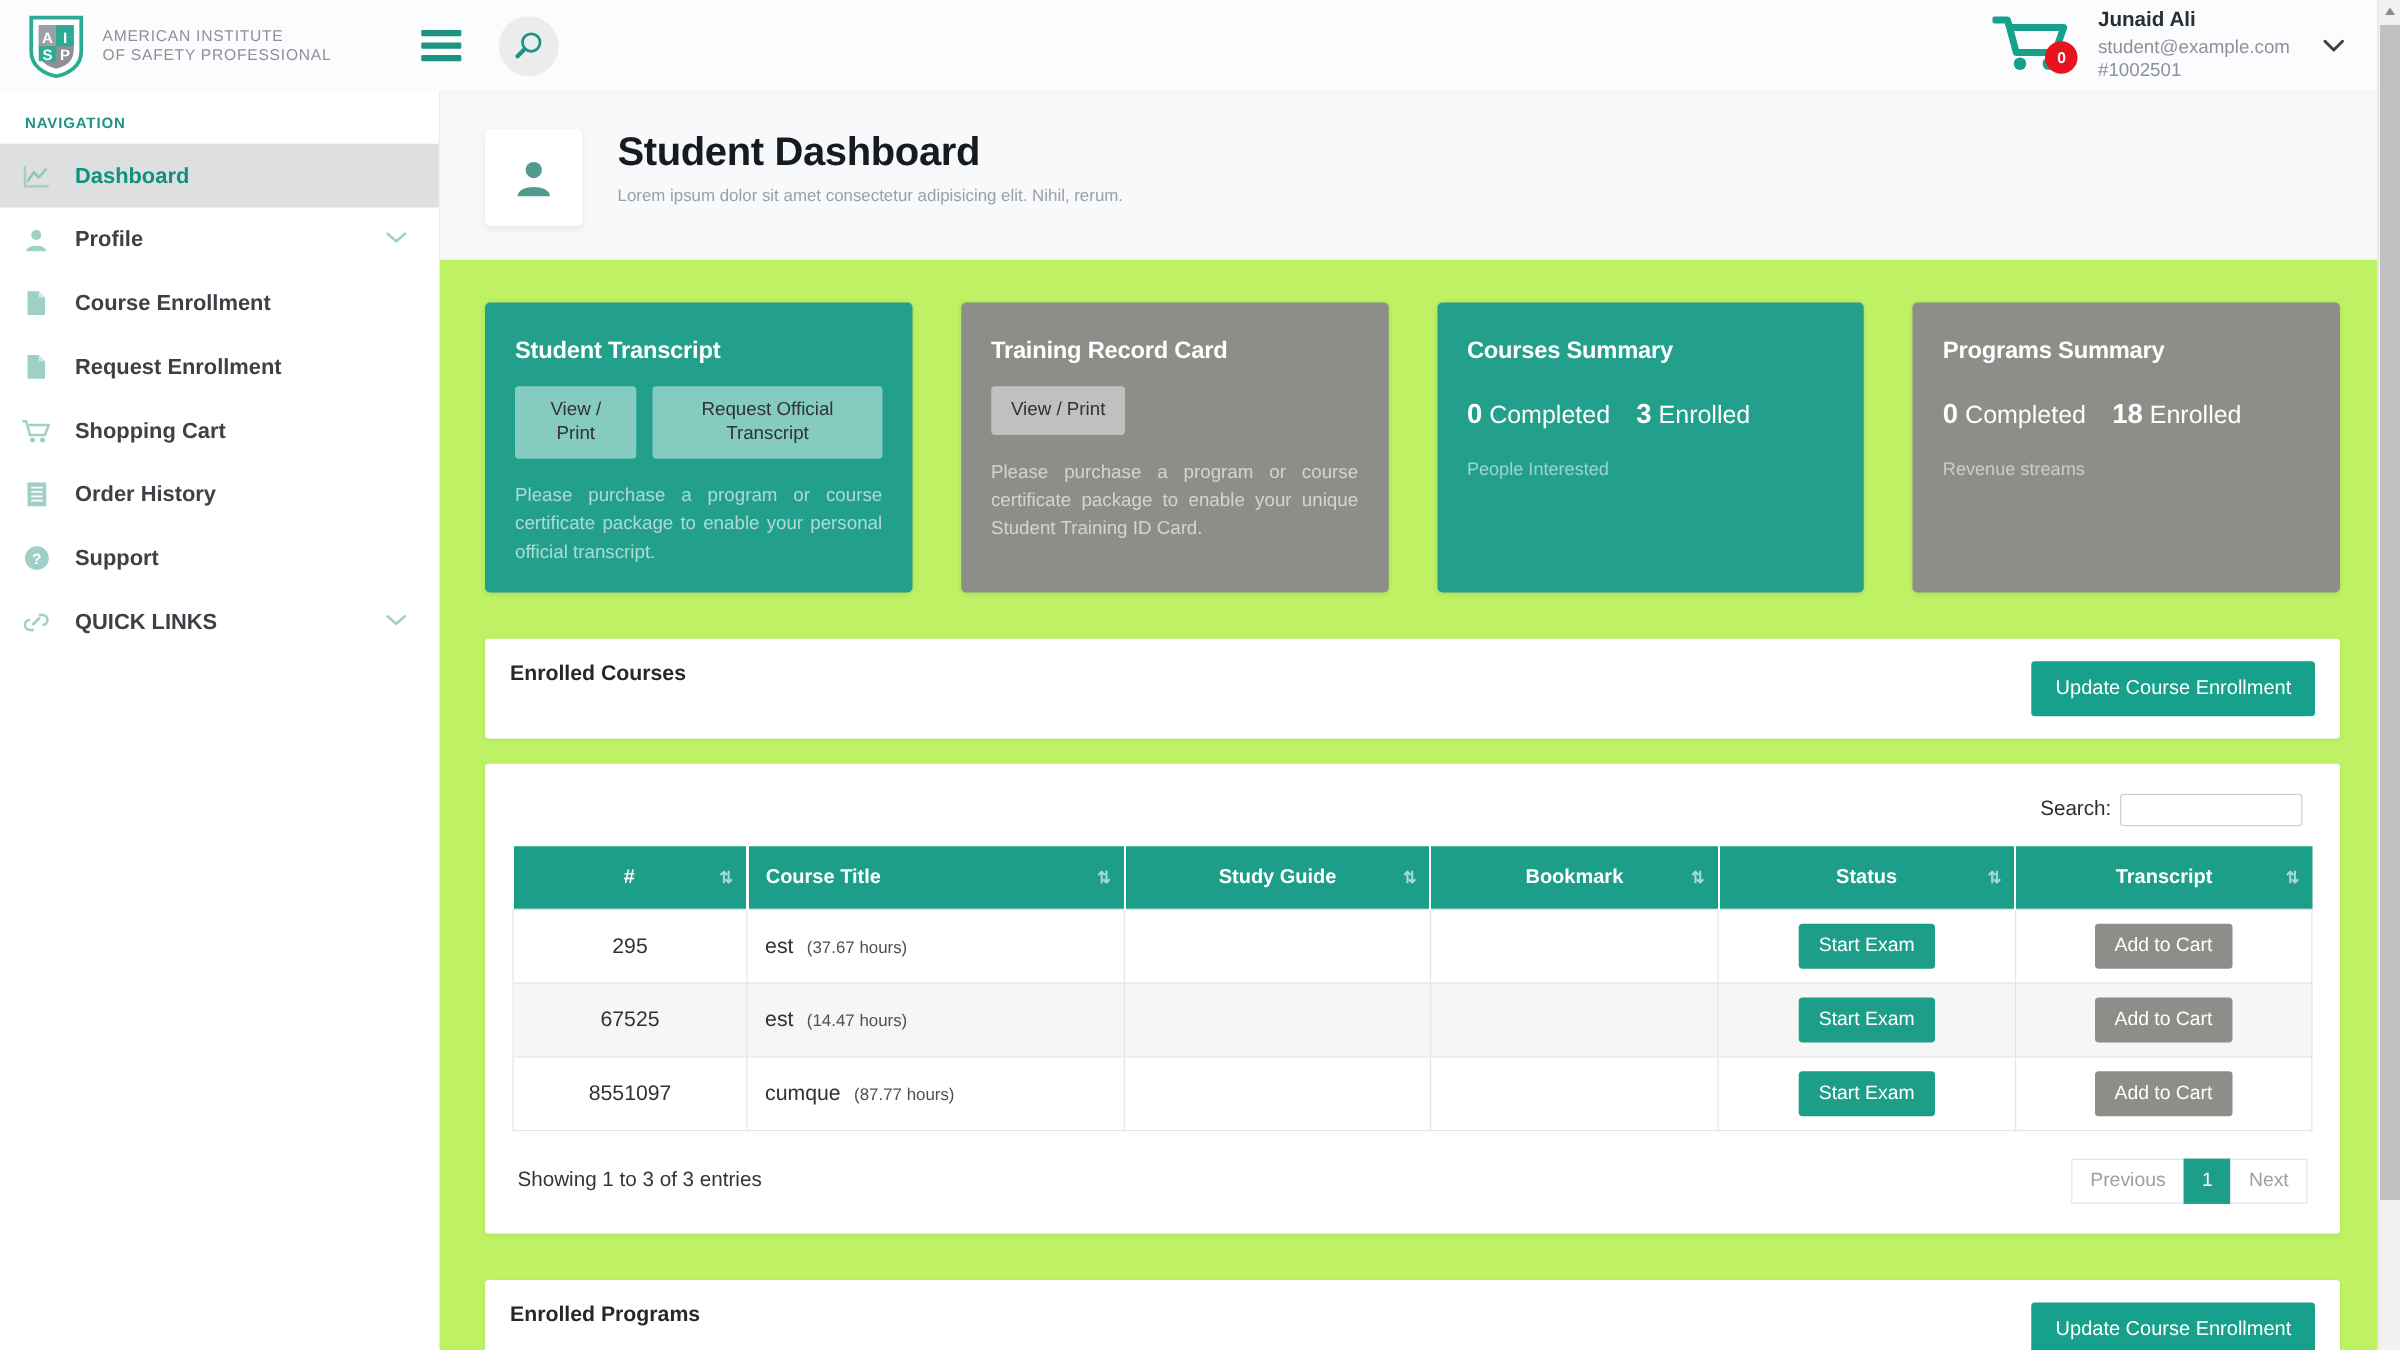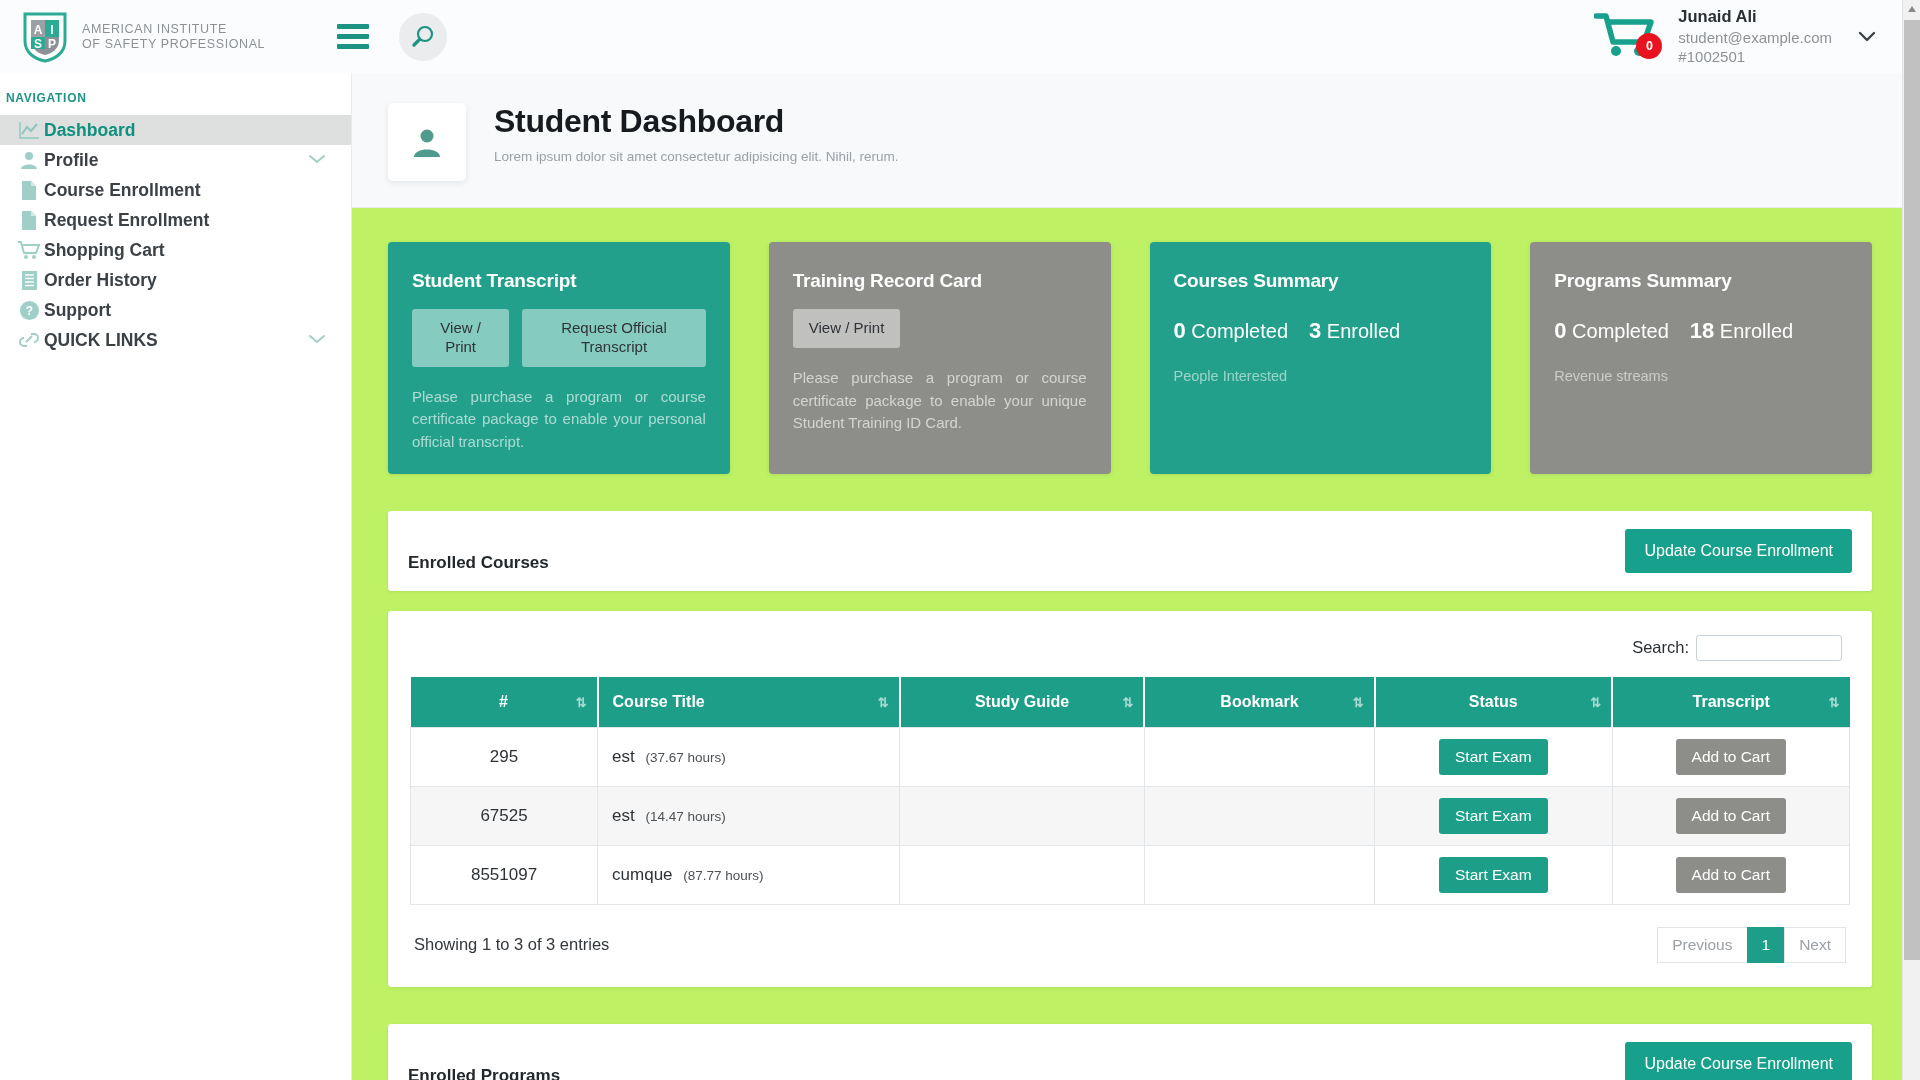--- a/index.html
+++ b/index.html
@@ -59,25 +59,25 @@
 
   
   .sidebar {
     width: 352px; min-width: 352px; background: #ffffff;
     border-right: 1px solid #e9ebee;
     padding-top: 12px;
     position: relative;
   }
   .nav-label {
     font-size: 12px; font-weight: bold; letter-spacing: .7px;
-    color: #1d9384; padding: 6px 0 10px 6px;
+    color: #1d9384; padding: 6px 0 10px 20px;
   }
   .nav-item {
-    display: flex; align-items: center; height: 30px;
-    padding-left: 14px; cursor: pointer; position: relative;
+    display: flex; align-items: center; height: 51px;
+    padding-left: 14px; gap: 16px; cursor: pointer; position: relative;
   }
   .nav-item.active { background: #dedfdf; }
   .nav-ico { width: 30px; display: flex; align-items: center; justify-content: center; }
   .nav-text { font-size: 17.5px; color: #3b4146; font-weight: 700; }
   .nav-item.active .nav-text { color: #10907f; font-weight: bold; }
   .nav-chevron { margin-left: auto; margin-right: 24px; }
 
   
   .main { flex: 1; position: relative; overflow: hidden; background: #bef264; }
   .page-head {
@@ -124,21 +124,21 @@
   .card-stats b { font-size: 22px; font-weight: bold; }
   .card-stats span.lbl { font-weight: 400; }
   .card-sub { margin-top: 24px; font-size: 14.5px; color: rgba(255,255,255,.55); }
 
   
   .panel {
     background: #fff; border-radius: 3px; margin-top: 37px;
     box-shadow: 0 1px 3px rgba(30,40,60,.10);
   }
   .panel-head {
-    display: flex; align-items: flex-end; justify-content: space-between;
+    display: flex; align-items: flex-start; justify-content: space-between;
     padding: 18px 20px; min-height: 70px;
   }
   .panel-title { font-size: 17px; font-weight: bold; color: #23282c; }
   .btn-primary {
     background: #17a08b; color: #fff; border: none; border-radius: 3px;
     font-size: 16px; padding: 13px 19px; cursor: pointer; font-family: inherit;
   }
 
   .table-panel { padding: 20px 22px 18px 22px; margin-top: 20px; }
   .search-row { display: flex; justify-content: flex-end; align-items: center; gap: 7px; padding: 4px 8px 16px 0; }

